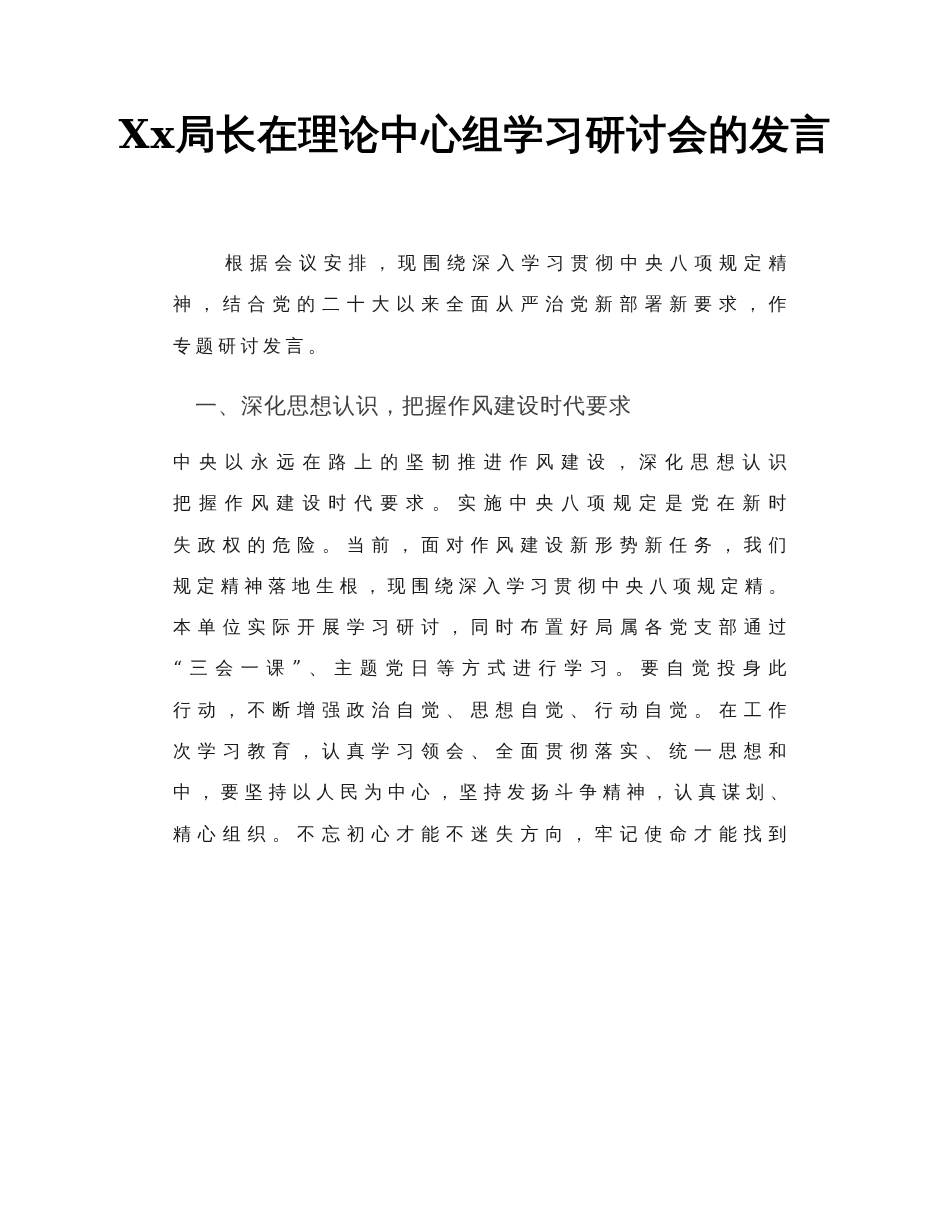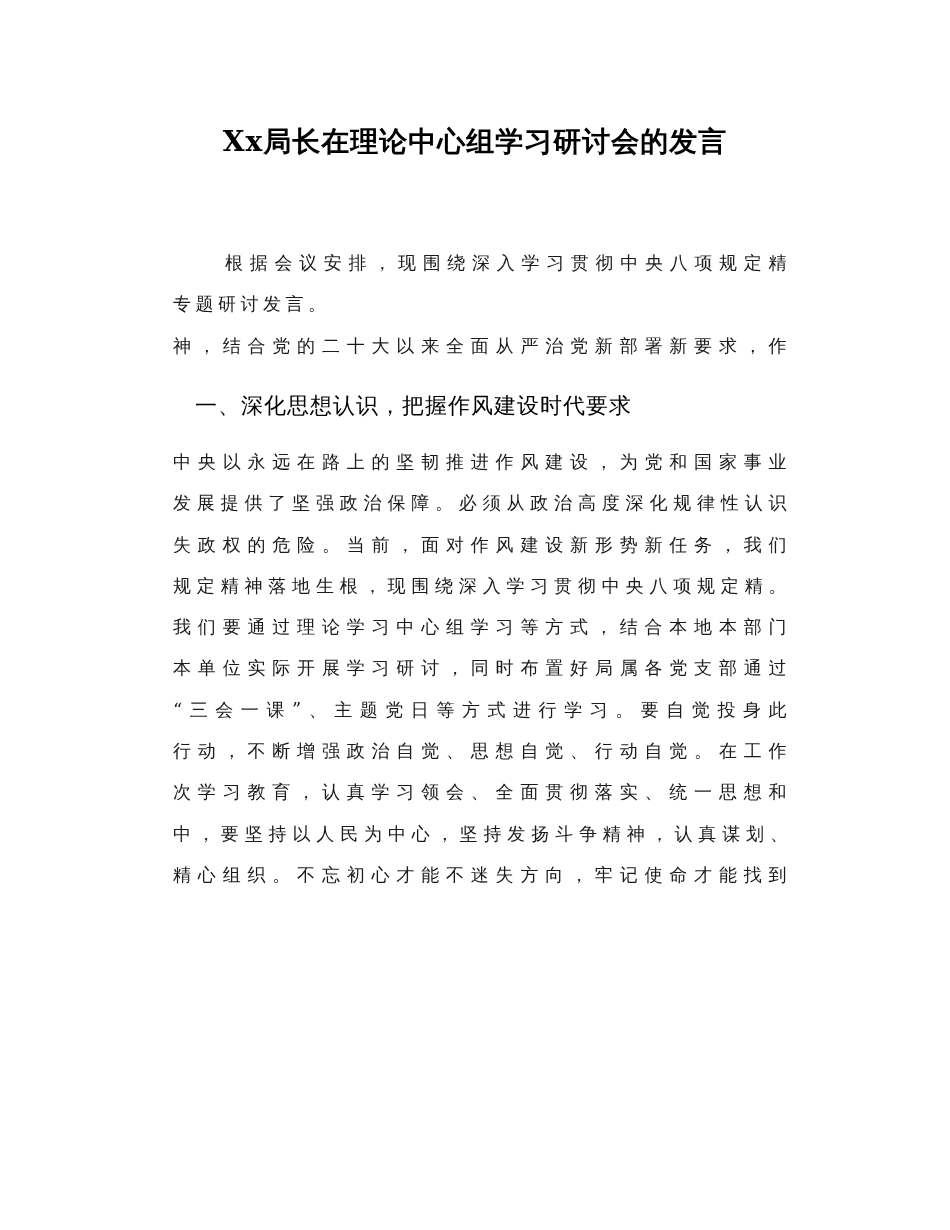--- a/index.html
+++ b/index.html
@@ -1,55 +1,54 @@
 <!DOCTYPE html>
 <html><head>
 <meta charset="utf-8">
 <style>
   html, body { margin:0; padding:0; background:#ffffff; }
   body { width:950px; height:1230px; position:relative; overflow:hidden;
          font-family:"DejaVu Serif", "Liberation Serif", serif; color:#111; }
   .page { position:absolute; left:0; top:0; width:950px; height:1230px; background:#fff; }
   .title { position:absolute; left:0; width:950px; top:112px; text-align:center;
            font-family:"DejaVu Serif", "Liberation Serif", serif; font-weight:bold;
-           font-size:28px; letter-spacing:1px; color:#000; line-height:44px;margin-top:8px; }
+           font-size:40px; letter-spacing:1px; color:#000; line-height:44px; }
   .body { position:absolute; left:173px; width:618px; }
   .line { display:block; height:41.3px; line-height:41.3px; font-size:18px;
           text-align:justify; text-align-last:justify; white-space:nowrap;
           letter-spacing:4.5px; color:#1a1a1a; overflow:visible; }
   .line.last { text-align-last:left; }
   .indent { padding-left:52px; }
   .heading { font-family:"DejaVu Sans", "Liberation Sans", sans-serif; font-size:22px;
-             letter-spacing:1px; color:#000000; height:42px; line-height:42px; padding-left:22px; }
+             letter-spacing:1px; color:#404040; height:42px; line-height:42px; padding-left:22px; }
   .p1 { top:242px; }
   .h1 { top:385px; }
   .p2 { top:441px; }
 </style>
 </head>
 <body>
 
 <div class="page">
   <div class="title">Xx局长在理论中心组学习研讨会的发言</div>
 
   <div class="body p1">
     <span class="line indent">根据会议安排，现围绕深入学习贯彻中央八项规定精</span>
+    <span class="line">神，结合党的二十大以来全面从严治党新部署新要求，作</span>
     <span class="line last">专题研讨发言。</span>
-    <span class="line">神，结合党的二十大以来全面从严治党新部署新要求，作</span>
   </div>
 
   <div class="body h1">
     <span class="line last heading">一、深化思想认识，把握作风建设时代要求</span>
   </div>
 
   <div class="body p2">
-    <span class="line">中央以永远在路上的坚韧推进作风建设，为党和国家事业</span>
-    <span class="line">发展提供了坚强政治保障。必须从政治高度深化规律性认识</span>
+    <span class="line">中央以永远在路上的坚韧推进作风建设，深化思想认识</span>
+    <span class="line">把握作风建设时代要求。实施中央八项规定是党在新时</span>
     <span class="line">失政权的危险。当前，面对作风建设新形势新任务，我们</span>
     <span class="line">规定精神落地生根，现围绕深入学习贯彻中央八项规定精。</span>
-    <span class="line">我们要通过理论学习中心组学习等方式，结合本地本部门</span>
     <span class="line">本单位实际开展学习研讨，同时布置好局属各党支部通过</span>
     <span class="line">“三会一课”、主题党日等方式进行学习。要自觉投身此</span>
     <span class="line">行动，不断增强政治自觉、思想自觉、行动自觉。在工作</span>
     <span class="line">次学习教育，认真学习领会、全面贯彻落实、统一思想和</span>
     <span class="line" style="letter-spacing:3px">中，要坚持以人民为中心，坚持发扬斗争精神，认真谋划、</span>
     <span class="line">精心组织。不忘初心才能不迷失方向，牢记使命才能找到</span>
   </div>
 </div>
 
 </body></html>

